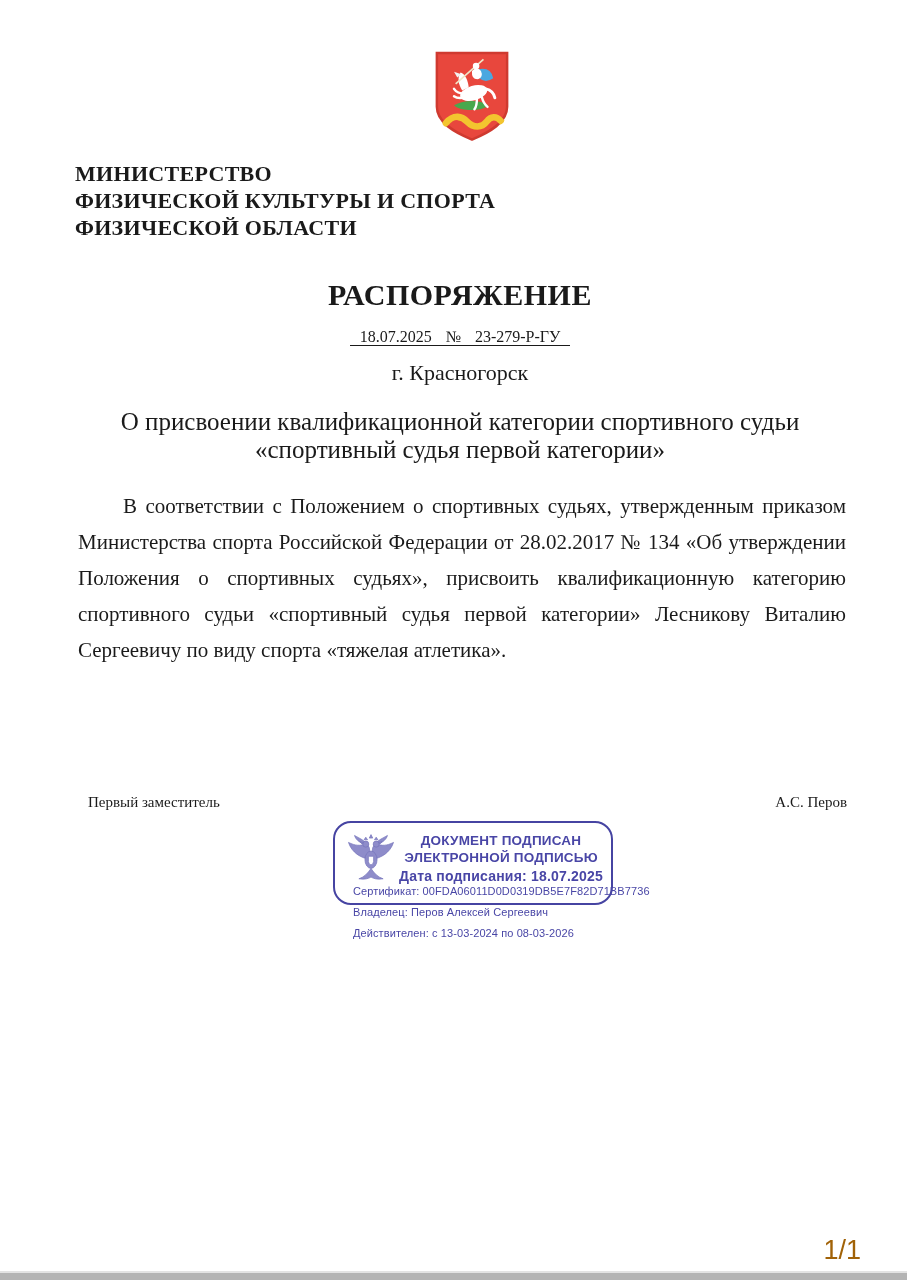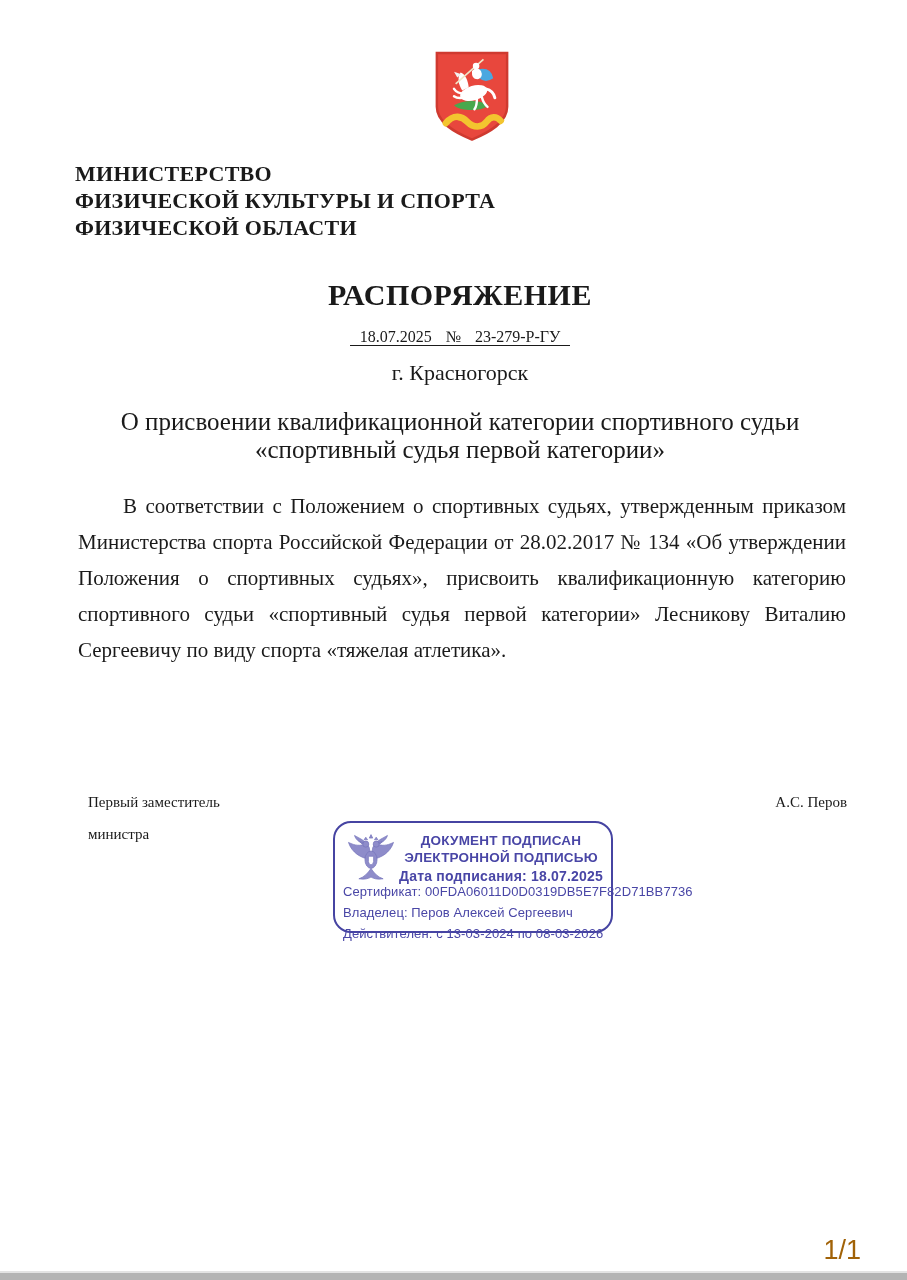--- a/index.html
+++ b/index.html
@@ -110,21 +110,21 @@
   }
   .sig-position { text-align: left; }
   .sig-name { text-align: right; white-space: nowrap; }
 
   
   .stamp {
     position: absolute;
     left: 333px;
     top: 821px;
     width: 280px;
-    height: 112px;
+    height: 84px;
     border: 2px solid #4644a2;
     border-radius: 18px;
     background: #ffffff;
     color: #4946a6;
     font-family: "Liberation Sans", "DejaVu Sans", sans-serif;
     box-sizing: border-box;
   }
   .stamp-eagle {
     position: absolute;
     left: 10px;
@@ -144,24 +144,24 @@
     font-weight: bold;
     letter-spacing: 0.2px;
   }
   .stamp-date {
     margin-top: 2px;
     font-size: 14px;
     font-weight: bold;
   }
   .stamp-details {
     position: absolute;
-    left: 8px;
+    left: 18px;
     top: 58px;
     width: 256px;
-    font-size: 13px;
+    font-size: 11px;
     line-height: 21px;
     text-align: left;
     letter-spacing: 0.1px;
   }
   .stamp-details div { white-space: nowrap; }
 
   .page-indicator {
     position: absolute;
     right: 46px;
     bottom: 14px;
@@ -233,21 +233,20 @@
   <div class="subject">
     <div>О присвоении квалификационной категории спортивного судьи</div>
     <div>«спортивный судья первой категории»</div>
   </div>
 
   <p class="body-text">В соответствии с Положением о спортивных судьях, утвержденным приказом Министерства спорта Российской Федерации от 28.02.2017 № 134 «Об утверждении Положения о спортивных судьях», присвоить квалификационную категорию спортивного судьи «спортивный судья первой категории» Лесникову Виталию Сергеевичу по виду спорта «тяжелая атлетика».</p>
 
   <div class="signature-row">
     <div class="sig-position">
       <div>Первый заместитель</div>
-      <div>министра</div>
     </div>
     <div class="sig-name">А.С. Перов</div>
   </div>
 
   <div class="stamp">
     <div class="stamp-eagle">
       <svg viewBox="0 0 60 60" width="52" height="52" xmlns="http://www.w3.org/2000/svg">
         <g fill="#7b79c1" stroke="#5d5bb0" stroke-width="0.8">
 
           <path d="M30,32 C18,30 8,24 4,12 C12,16 18,16 22,14 C16,12 12,8 11,4 C18,8 24,10 28,18 Z"></path>

